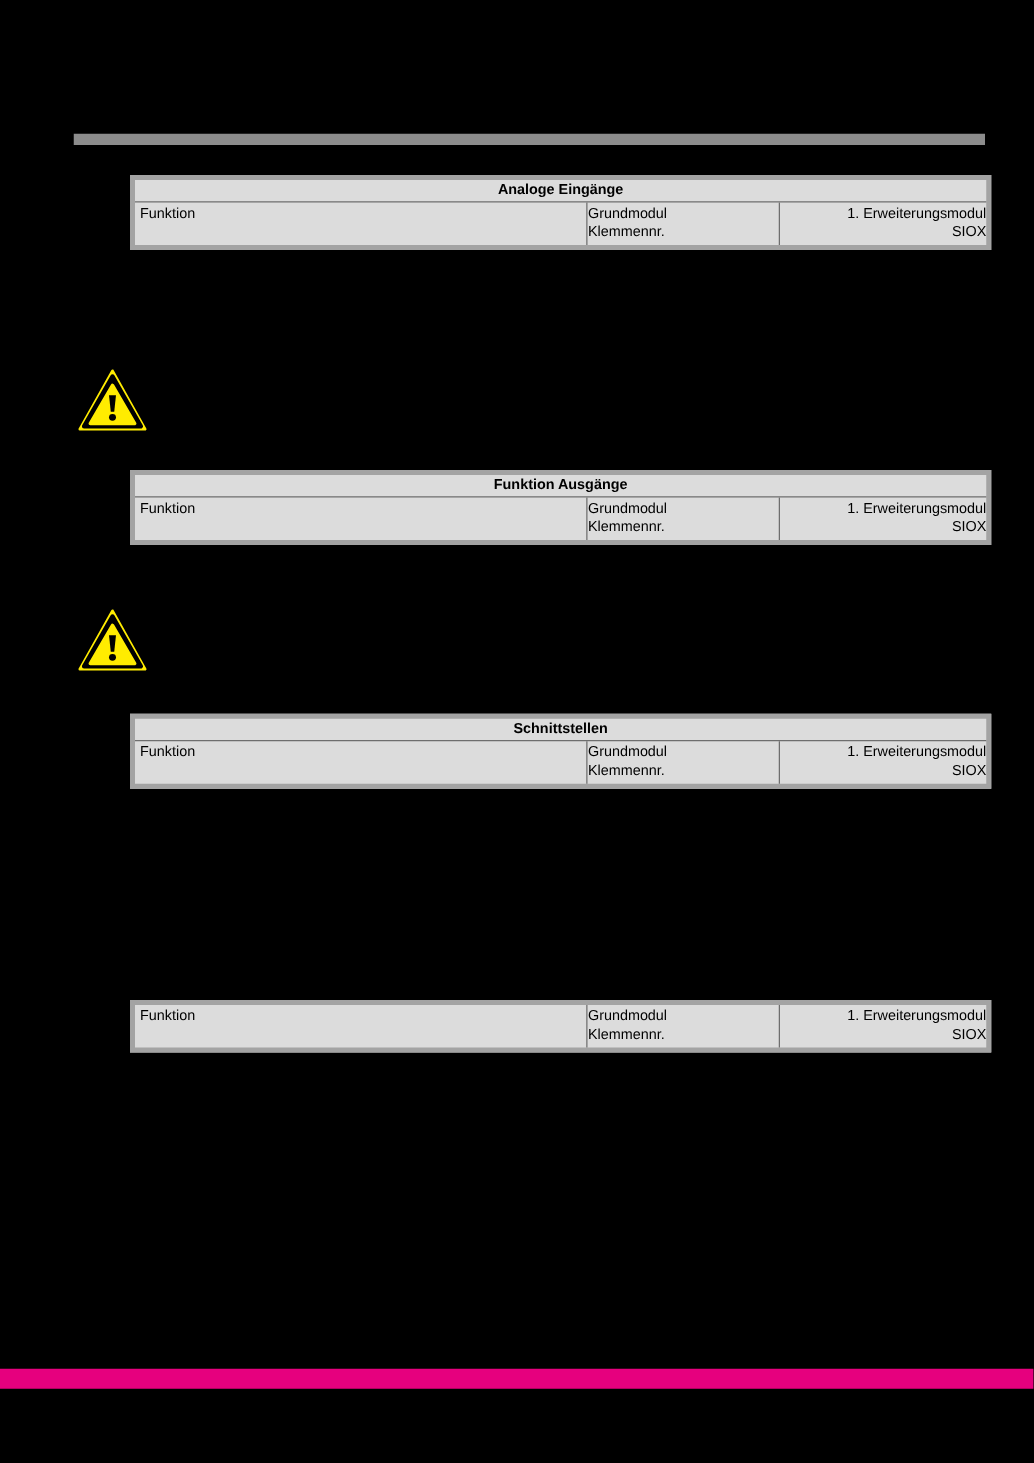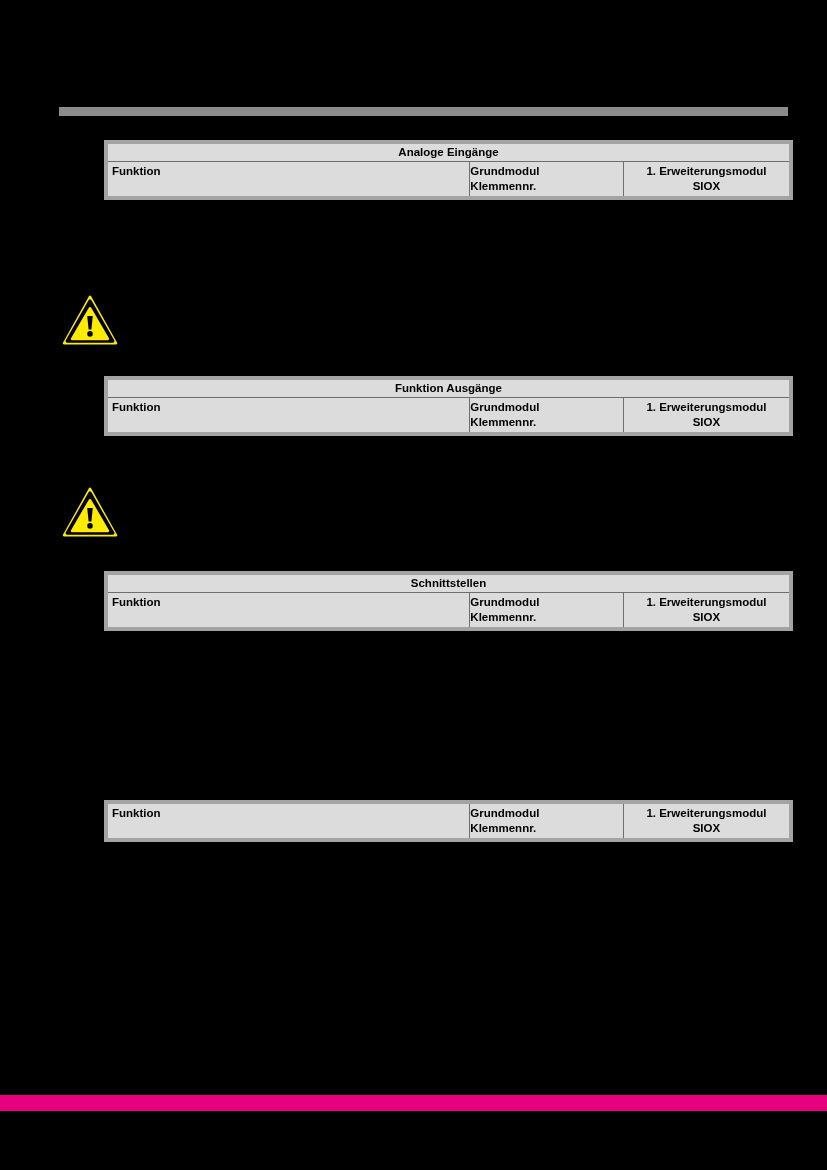--- a/index.html
+++ b/index.html
@@ -48,21 +48,21 @@
     font-weight: bold;
     font-size: 11.5px;
     border-bottom: 1px solid #6e6e6e;
   }
   .dcols {
     display: flex;
     align-items: stretch;
   }
   .dcol {
     box-sizing: border-box;
-    font-weight: bold;
+    font-weight: normal;
     font-size: 11.5px;
     line-height: 15px;
     padding-top: 2px;
     padding-bottom: 2px;
     min-height: 34px;
   }
   .c1 {
     width: 374px;
     padding-left: 4px;
     padding-right: 4px;
@@ -70,21 +70,21 @@
   }
   .c2 {
     width: 159px;
     border-left: 1px solid #6e6e6e;
     text-align: left;
     white-space: pre-line;
   }
   .c3 {
     width: 172px;
     border-left: 1px solid #6e6e6e;
-    text-align: center;
+    text-align: right;
     white-space: pre-line;
   }
   .warn-icon {
     position: absolute;
     left: 62px;
     width: 56px;
     height: 50px;
   }
   .warn-icon svg {
     display: block;

